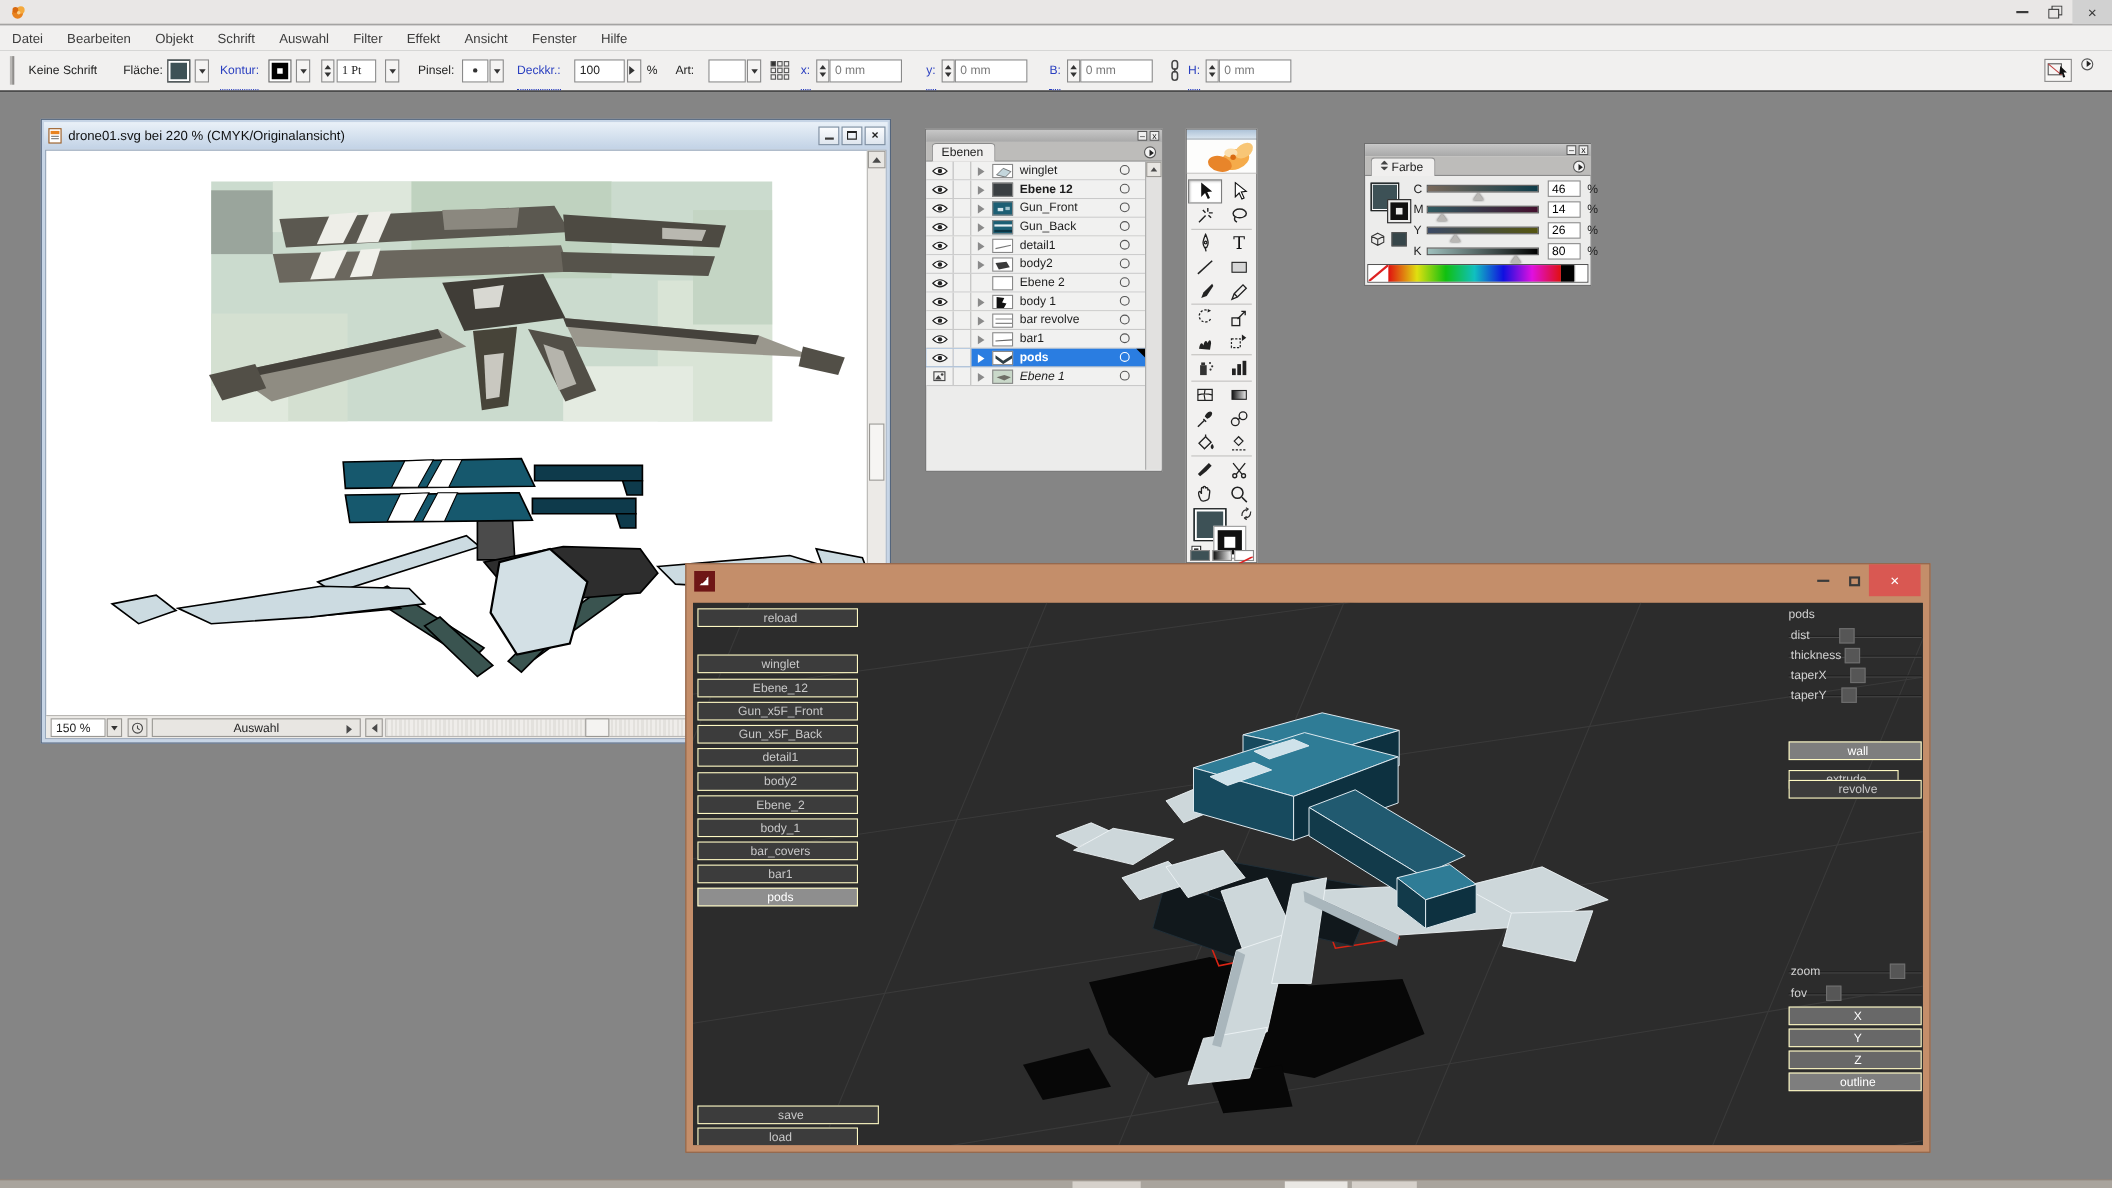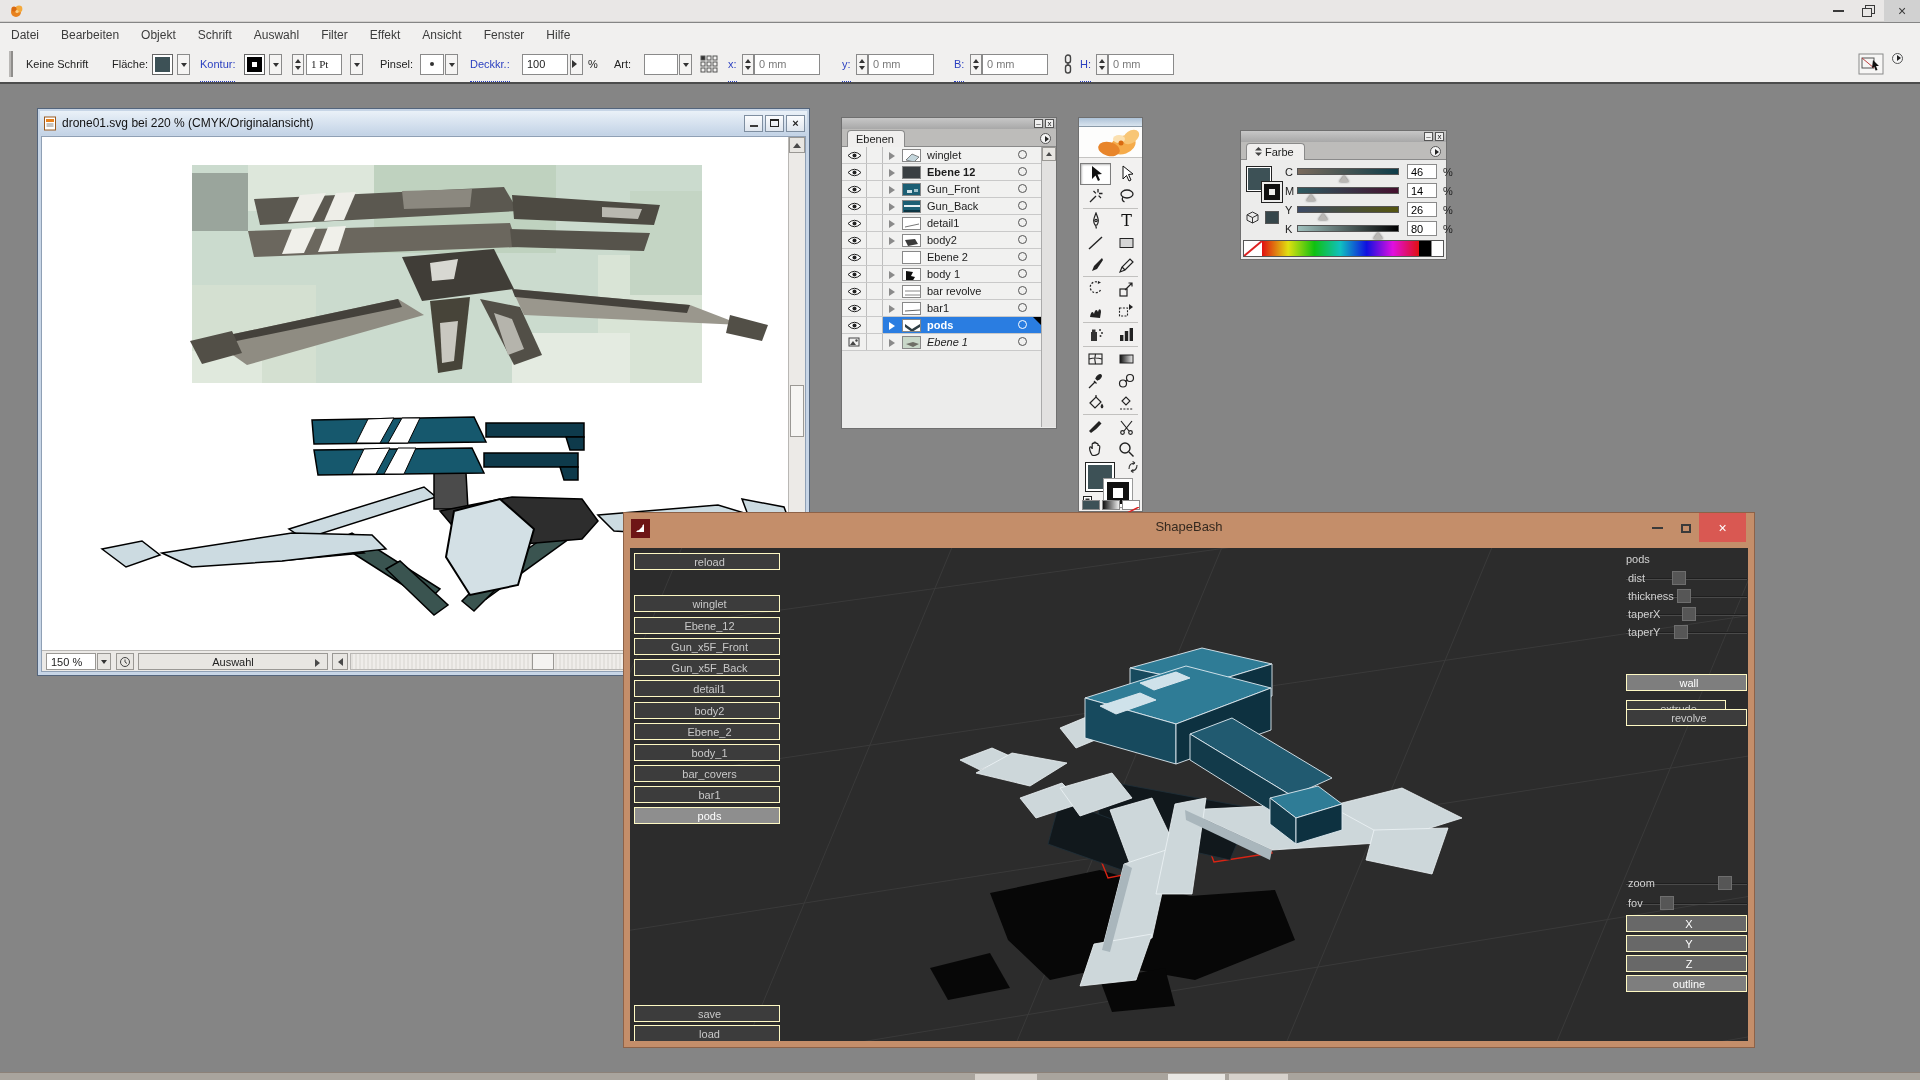--- a/index.html
+++ b/index.html
@@ -881,21 +881,20 @@
       <span style="width:12px;background:#fff;border-left:1px solid #888;"></span>
     </div>
   </div>
 
   <div class="shapebash">
     <svg width="19" height="19" viewBox="0 0 19 19" style="position:absolute;left:7px;top:6px;">
         <rect width="19" height="19" fill="#6e1616"></rect>
         <path d="M5 13 L13 5 L13 13 Z" fill="#fff"></path>
         <path d="M7 11 L11 7" stroke="#6e1616" stroke-width="1.4"></path>
       </svg>
-    <span class="sb-title">ShapeBash</span>
     <span class="winctl" style="left:1019px;top:2px;width:28px;height:26px;">
         <span class="glyph-min"></span>
       </span>
     <span class="winctl" style="left:1048px;top:2px;width:28px;height:26px;">
         <span class="sb-maxbox"></span>
       </span>
     <span class="sb-close" style="left:1075px;">
         <span>×</span>
       </span>
 
@@ -976,21 +975,21 @@
       <button class="sb-btn" style="left:4px;top:69px;width:146px;">Ebene_12</button>
       <button class="sb-btn" style="left:4px;top:90px;width:146px;">Gun_x5F_Front</button>
       <button class="sb-btn" style="left:4px;top:111px;width:146px;">Gun_x5F_Back</button>
       <button class="sb-btn" style="left:4px;top:132px;width:146px;">detail1</button>
       <button class="sb-btn" style="left:4px;top:154px;width:146px;">body2</button>
       <button class="sb-btn" style="left:4px;top:175px;width:146px;">Ebene_2</button>
       <button class="sb-btn" style="left:4px;top:196px;width:146px;">body_1</button>
       <button class="sb-btn" style="left:4px;top:217px;width:146px;">bar_covers</button>
       <button class="sb-btn" style="left:4px;top:238px;width:146px;">bar1</button>
       <button class="sb-btn sel" style="left:4px;top:259px;width:146px;">pods</button>
-      <button class="sb-btn" style="left:4px;top:457px;width:146px;">save</button>
+      <button class="sb-btn" style="left:4px;top:457px;width:165px;">save</button>
       <button class="sb-btn" style="left:4px;top:477px;width:146px;">load</button>
 
       <span class="sb-label" style="left:996px;top:5px;">pods</span>
       <div class="sb-slider" style="left:996px;top:23px;width:121px;">
         <span class="sb-track"></span>
         <span class="sb-handle" style="left:46px;"></span>
         <span class="sb-slabel">dist</span>
       </div>
       <div class="sb-slider" style="left:996px;top:41px;width:121px;">
         <span class="sb-track"></span>

